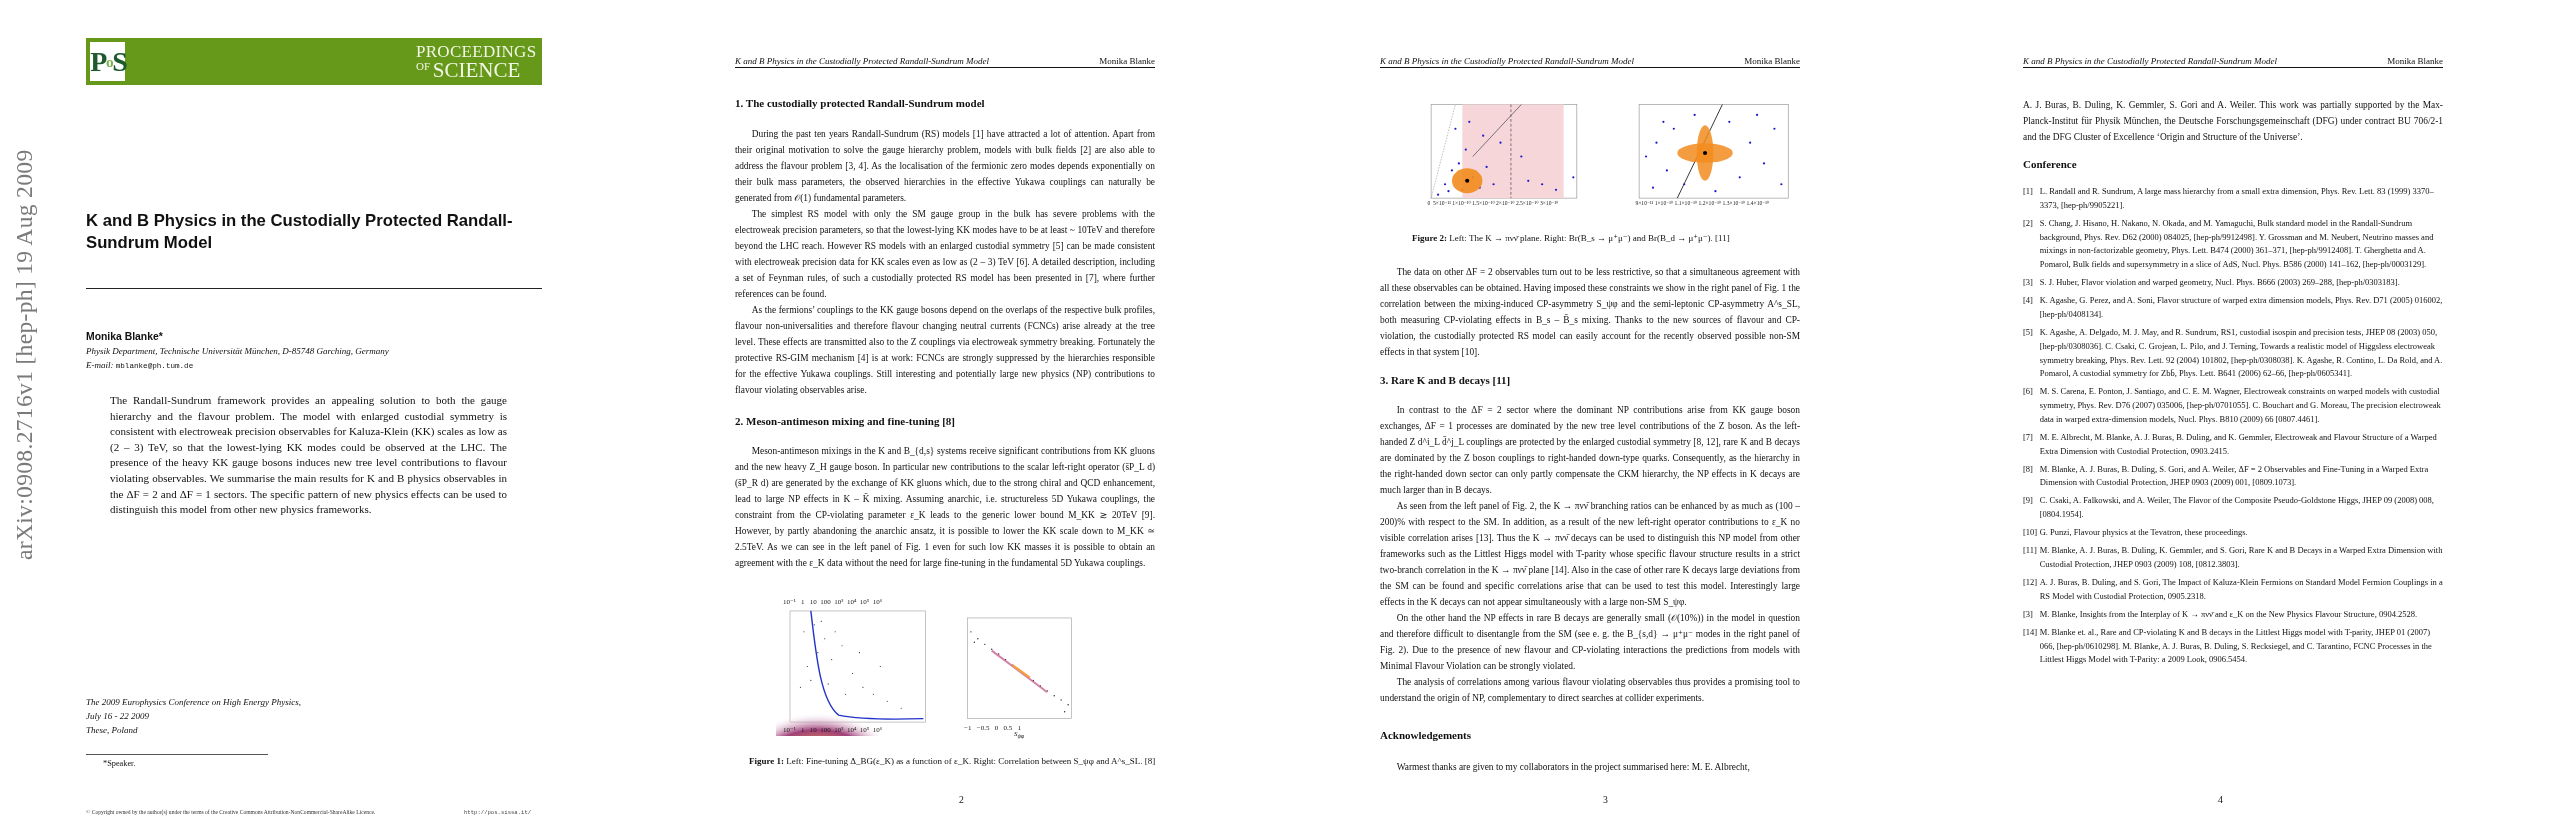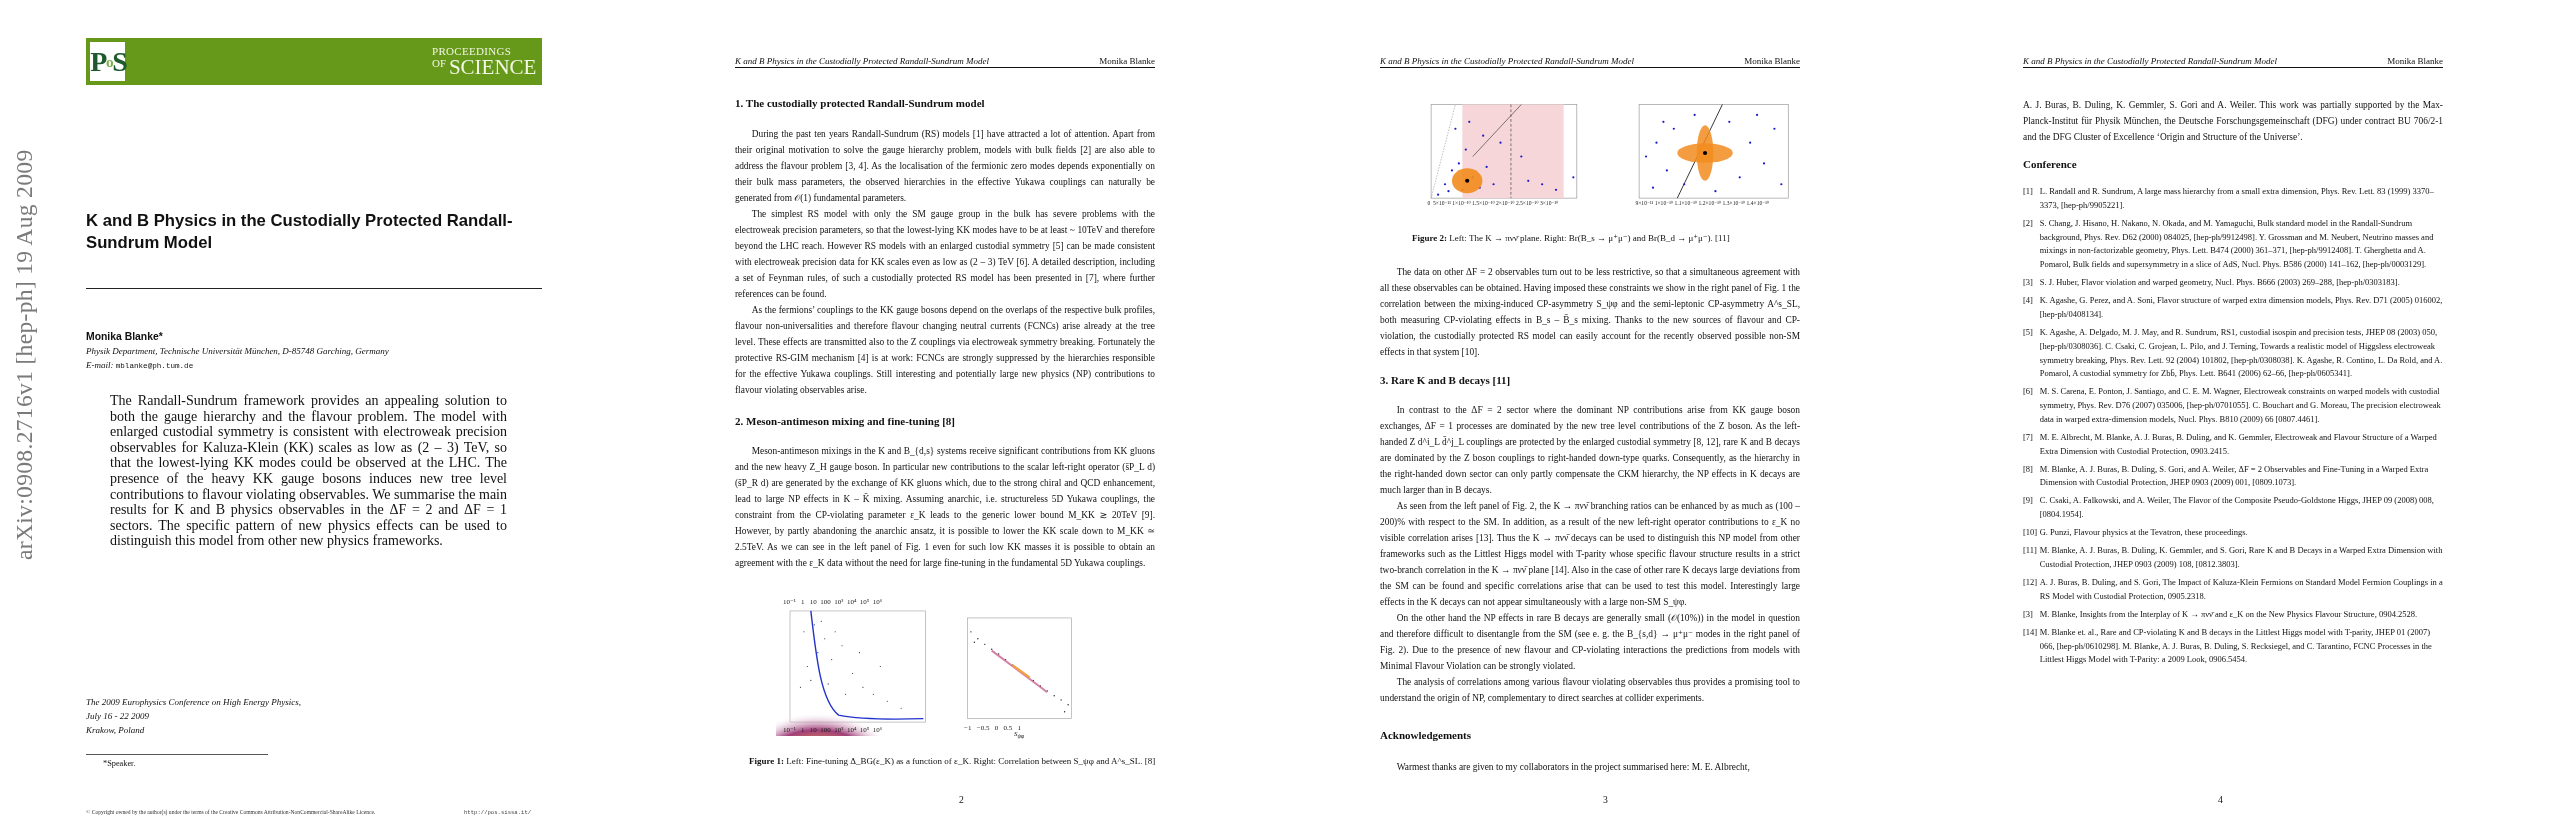--- a/index.html
+++ b/index.html
@@ -14,32 +14,32 @@
   .arxiv-wrap { position: absolute; left: 8.3px; top: 174px; width: 42px; height: 486px; }
   .arxiv-wrap .arxiv { left: 2.8px; top: 386px; }
 
   
   .pos-banner { position: absolute; left: 86px; top: 38px; width: 456px; height: 47px; background: #66991a;
                 display: flex; align-items: center; justify-content: space-between; }
   .pos-logo { margin-left: 4.2px; width: 35px; height: 39px; background: #fff; display: flex; align-items: center; justify-content: center;
               font-size: 28px; color: #1e5a2e; font-weight: bold; letter-spacing: -2.8px; }
   .pos-logo .o { color: #7fb050; font-size: 15.3px; margin: 0 1.4px; }
   .pos-text { margin-right: 5.6px; text-align: left; color: #f2f7e6; line-height: 1; }
-  .pos-text .l1 { font-size: 11px; letter-spacing: 0.3px; }
+  .pos-text .l1 { font-size: 17px; letter-spacing: 0.3px; }
   .pos-text .l2 { font-size: 21px; }
   .pos-text .l2 small { font-size: 11px; vertical-align: 7px; margin-right: 2.8px; }
 
   .title { position: absolute; left: 86px; top: 210px; width: 459px; font-family: "Liberation Sans", sans-serif;
            font-weight: bold; font-size: 16.7px; line-height: 22px; }
   .title-rule { position: absolute; left: 86px; top: 288px; width: 456px; height: 1.4px; background: #222; }
   .author { position: absolute; left: 86px; top: 331px; font-family: "Liberation Sans", sans-serif; font-weight: bold; font-size: 10.4px; }
   .affil { position: absolute; left: 86px; top: 346px; font-style: italic; font-size: 9px; }
   .email { position: absolute; left: 86px; top: 360px; font-size: 9px; }
   .email .mono { font-family: "Liberation Mono", monospace; font-style: normal; }
-  .abstract { position: absolute; left: 110px; top: 393px; width: 397px; font-size: 14px; line-height: 15.6px; text-align: justify; }
+  .abstract { position: absolute; left: 110px; top: 393px; width: 397px; font-size: 11px; line-height: 15.6px; text-align: justify; }
   .conf { position: absolute; left: 86px; top: 695px; font-style: italic; font-size: 9px; line-height: 14px; }
   .fn-rule { position: absolute; left: 86px; top: 754px; width: 182px; height: 1.4px; background: #555; }
   .fn { position: absolute; left: 103px; top: 759px; font-size: 8.3px; }
   .copyright { position: absolute; left: 86px; top: 809px; font-size: 5.6px; color: #333; }
   .pos-url { position: absolute; left: 464px; top: 809px; font-size: 5.6px; font-family: "Liberation Mono", monospace; color: #444; }
 
   
   .rh { position: absolute; top: 56px; left: 735px; width: 420px; display: flex; justify-content: space-between;
         font-size: 9px; border-bottom: 1.4px solid #111; padding-bottom: 1.4px; }
   .rh .l { font-style: italic; }
@@ -87,21 +87,21 @@
   <div class="author">Monika Blanke*</div>
   <div class="affil">Physik Department, Technische Universität München, D-85748 Garching, Germany</div>
   <div class="email">
     <i>E-mail:</i> <span class="mono">mblanke@ph.tum.de</span>
   </div>
   <div class="abstract">The Randall-Sundrum framework provides an appealing solution to both the gauge hierarchy and the flavour problem. The model with enlarged custodial symmetry is consistent with electroweak precision observables for Kaluza-Klein (KK) scales as low as (2 – 3) TeV, so that the lowest-lying KK modes could be observed at the LHC. The presence of the heavy KK gauge bosons induces new tree level contributions to flavour violating observables. We summarise the main results for K and B physics observables in the ΔF = 2 and ΔF = 1 sectors. The specific pattern of new physics effects can be used to distinguish this model from other new physics frameworks.</div>
 
   <div class="conf">
     <div>The 2009 Europhysics Conference on High Energy Physics,</div>
     <div>July 16 - 22 2009</div>
-    <div>Krakow, Poland</div>
+    <div>These, Poland</div>
   </div>
   <div class="fn-rule"></div>
   <div class="fn">*Speaker.</div>
   <div class="copyright">© Copyright owned by the author(s) under the terms of the Creative Commons Attribution-NonCommercial-ShareAlike Licence.</div>
   <div class="pos-url">http://pos.sissa.it/</div>
 </div>
 
 <div class="page p2">
   <div class="rh">
     <span class="l">K and B Physics in the Custodially Protected Randall-Sundrum Model</span>

